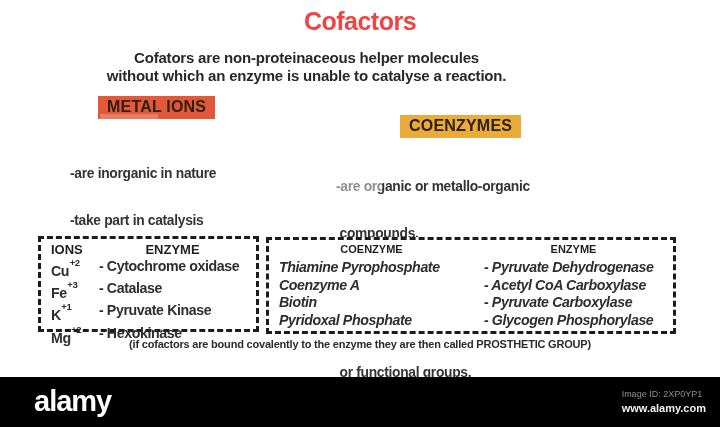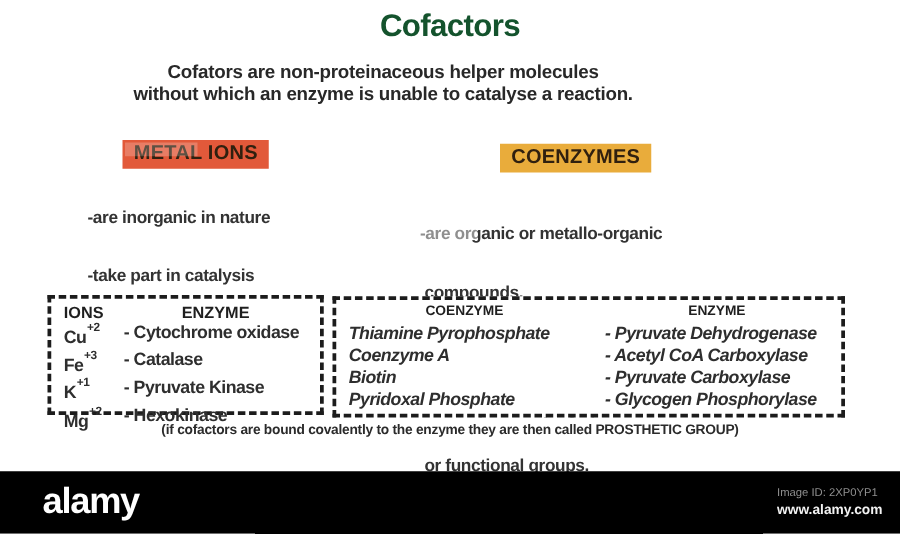--- a/index.html
+++ b/index.html
@@ -9,35 +9,35 @@
     background: #ffffff;
     font-family: "Liberation Sans", sans-serif;
     overflow: hidden;
     color: #262626;
   }
   .abs { position: absolute; }
 
   .title {
     top: 7px; left: 0; width: 720px;
     text-align: center;
-    font-size: 25px; font-weight: bold; color: #14532d;
+    font-size: 25px; font-weight: bold; color: #ef4444;
     letter-spacing: -0.5px;
   }
   .subtitle {
     top: 49px; left: 0; width: 613px;
     text-align: center;
     font-size: 15px; font-weight: bold; color: #282828;
     line-height: 18px; letter-spacing: -0.2px;
   }
 
   .badge {
     font-size: 16px; font-weight: bold; color: #30200f;
     padding: 2px 9px 3px 9px; letter-spacing: 0.2px;
   }
-  .badge-metal { left: 98px; top: 112px; }
+  .badge-metal { left: 98px; top: 96px; }
   .badge-coenzymes { left: 400px; top: 115px; }
 
   .bullets {
     font-size: 13.8px; font-weight: bold; color: #333333;
     line-height: 15.5px; letter-spacing: -0.3px;
     white-space: pre;
   }
   .bullets-metal { left: 70px; top: 135px; }
   .bullets-coenzymes { left: 336px; top: 148px; }
 

